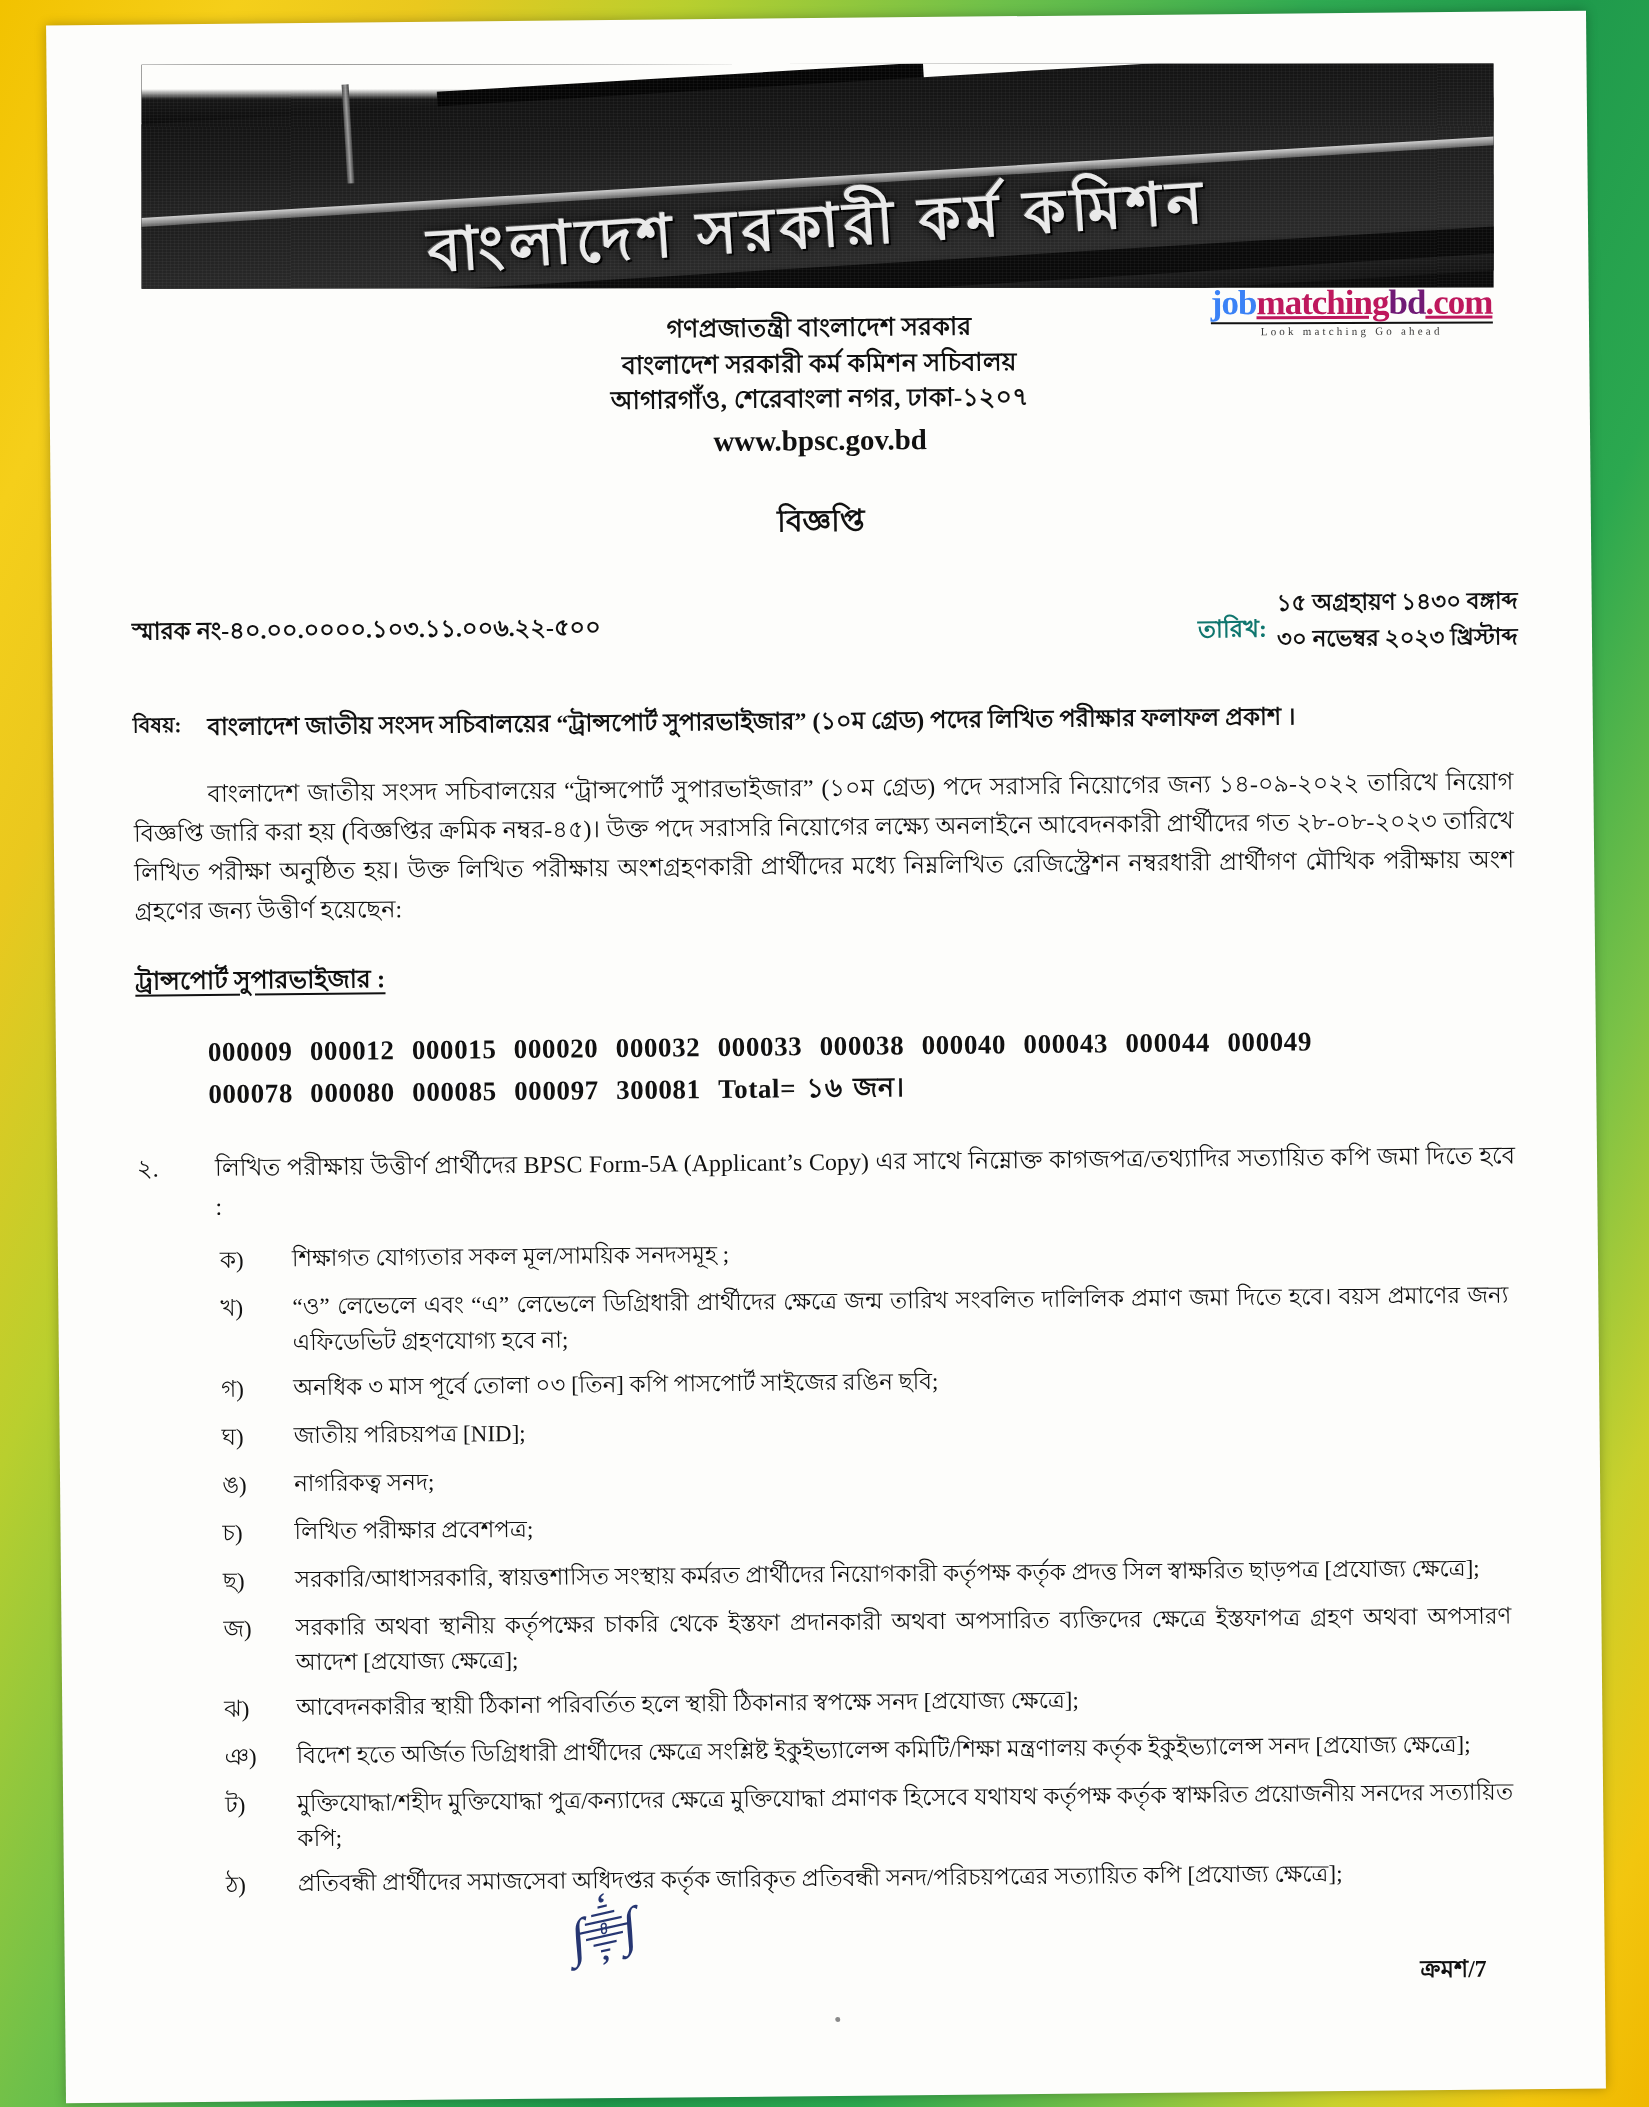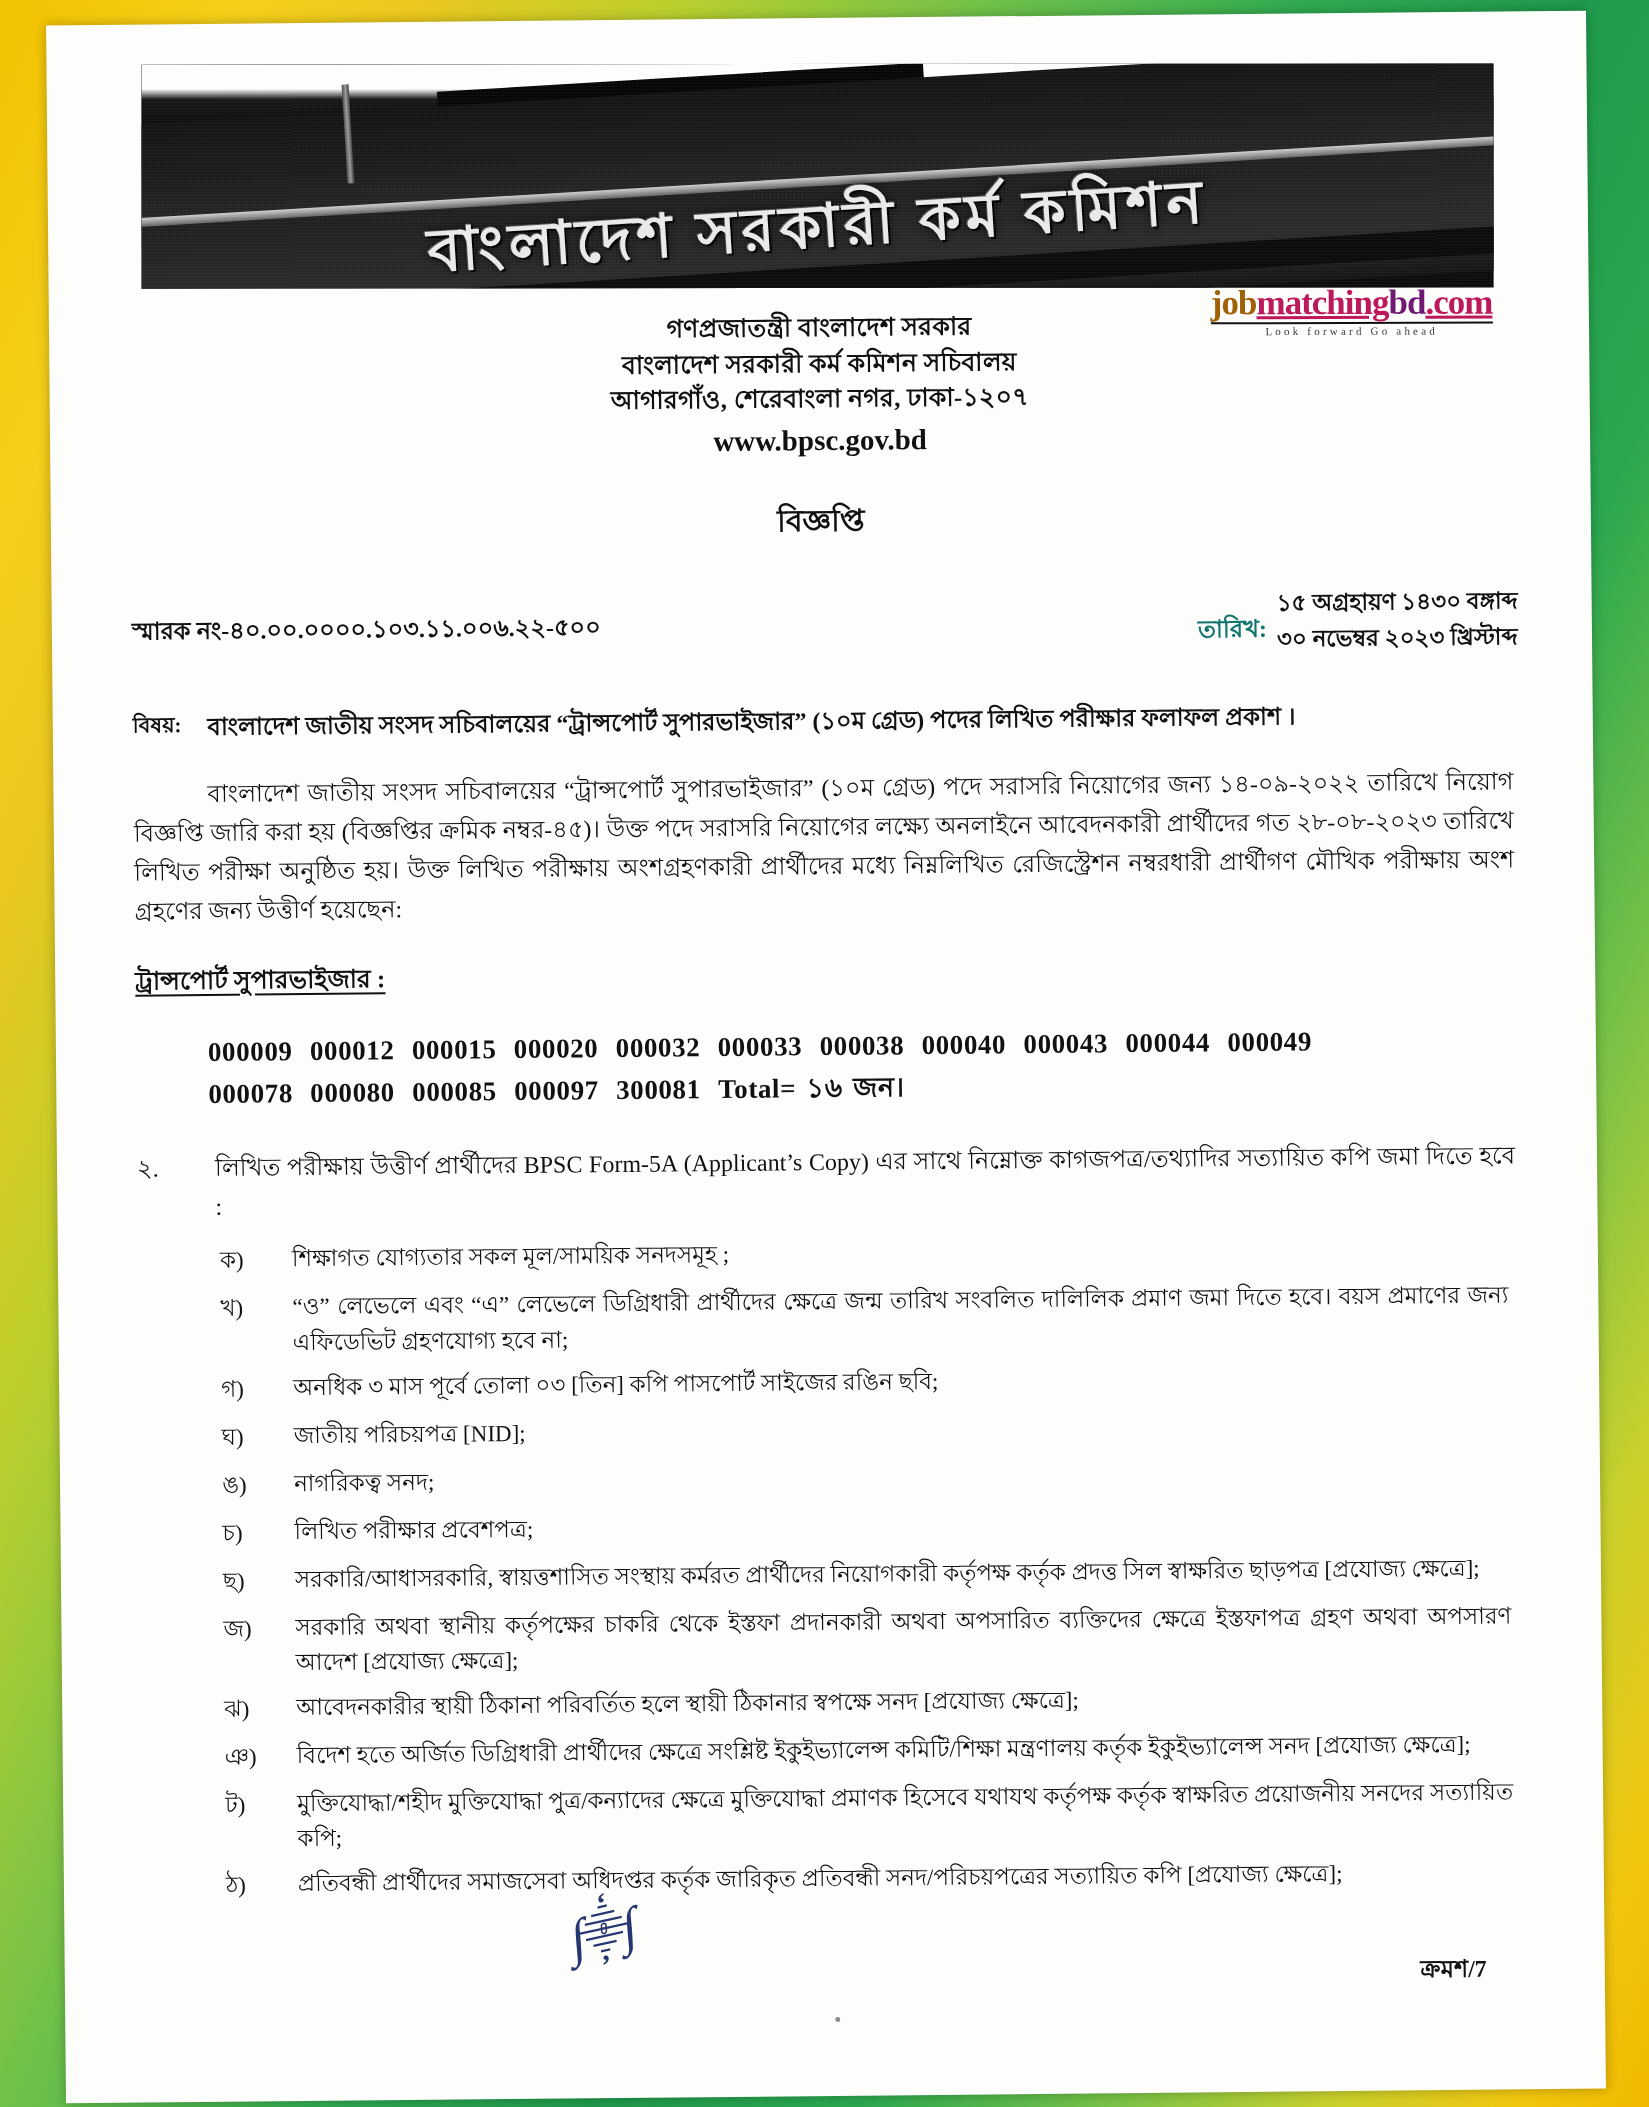--- a/index.html
+++ b/index.html
@@ -111,21 +111,21 @@
     line-height: 1;
     z-index: 5;
   }
   .wm .wm-main {
     font-family: "Liberation Serif", "DejaVu Serif", serif;
     font-weight: 700;
     font-size: 35px;
     letter-spacing: -1px;
     white-space: nowrap;
   }
-  .wm .g1 { color: #a16207; }
+  .wm .g1 { color: #3b82f6; }
   .wm .g2 { color: #be185d; text-decoration: underline; }
   .wm .g3 { color: #701a75; }
   .wm .wm-rule { height: 2px; background: #111; margin: 2px 0 2px 0; }
   .wm .wm-sub {
     font-family: "Liberation Serif", "DejaVu Serif", serif;
     font-size: 11px;
     letter-spacing: 3.2px;
     color: #3a3a3a;
     white-space: nowrap;
   }
@@ -320,21 +320,21 @@
         <div class="wallBottom"></div>
         <div class="signtext">বাংলাদেশ সরকারী কর্ম কমিশন</div>
         <div class="bottomstrip"></div>
         <div class="grain"></div>
       </div>
 
       
       <div class="wm">
         <div class="wm-main"><span class="g1">job</span><span class="g2">matching</span><span class="g3">bd</span><span class="g2">.com</span></div>
         <div class="wm-rule"></div>
-        <div class="wm-sub">Look forward Go ahead</div>
+        <div class="wm-sub">Look matching Go ahead</div>
       </div>
 
       
       <div class="orgblock">
         <div class="bn">গণপ্রজাতন্ত্রী বাংলাদেশ সরকার</div>
         <div class="bn">বাংলাদেশ সরকারী কর্ম কমিশন সচিবালয়</div>
         <div class="bn">আগারগাঁও, শেরেবাংলা নগর, ঢাকা-১২০৭</div>
         <div class="web">www.bpsc.gov.bd</div>
       </div>
 

